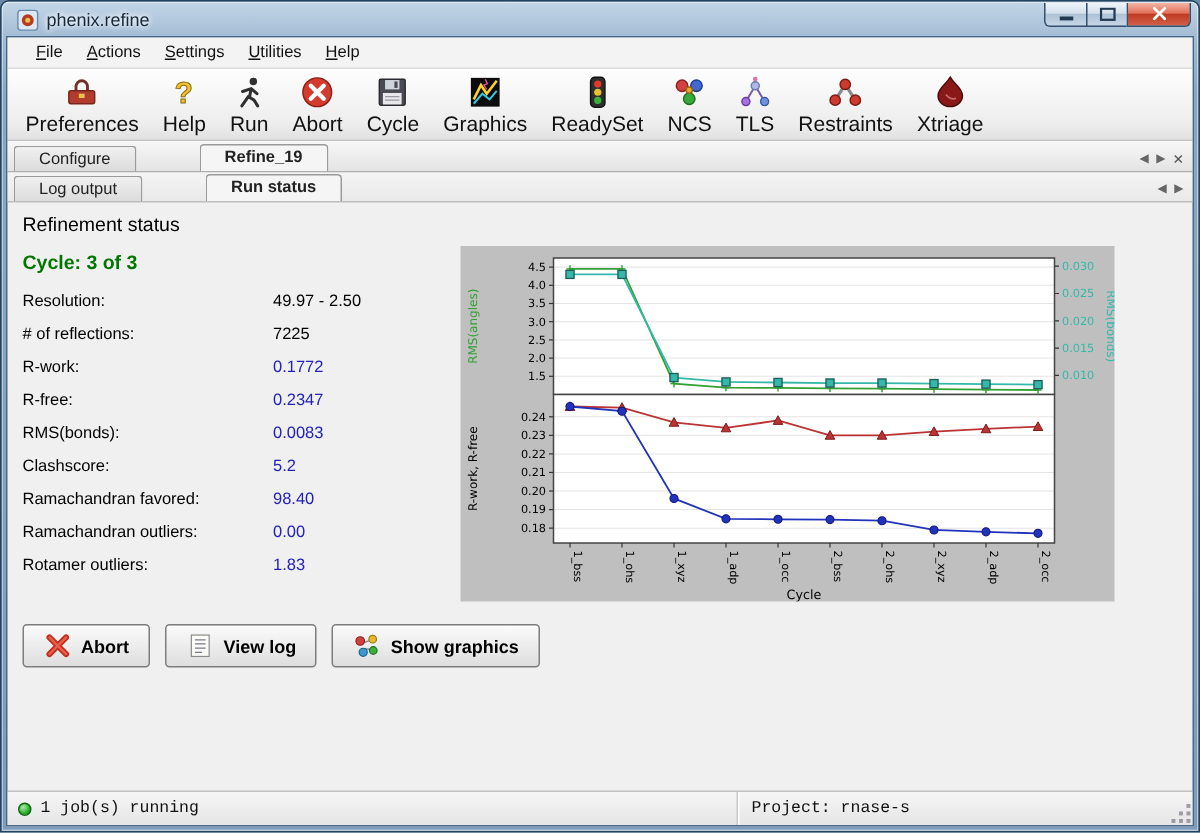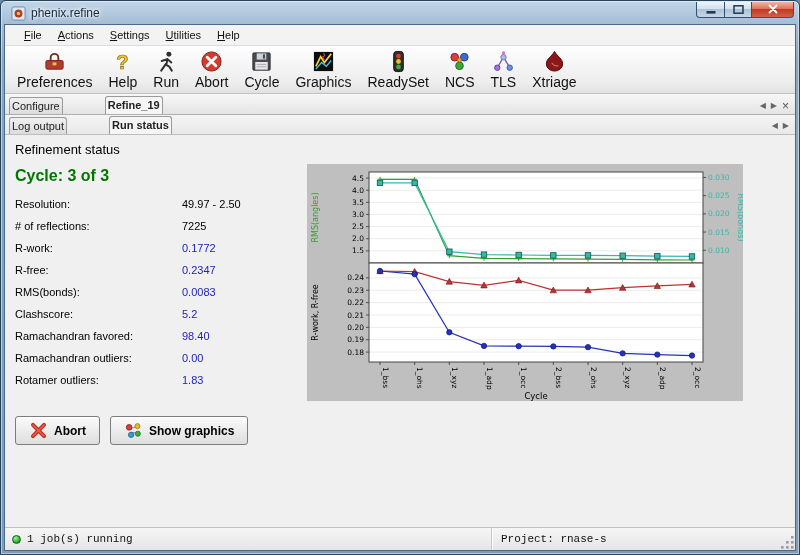--- a/index.html
+++ b/index.html
@@ -20,30 +20,30 @@
 .menubar{display:flex;background:#f3f3f3;border-bottom:1px solid #dcdcdc;height:21px;align-items:center;padding-left:11px;}
 .menu-item{padding:2px 8px 3px;font-size:11px;color:#111;}
 .toolbar{display:flex;background:linear-gradient(#fefefe,#ededed 78%,#e1e1e1);border-bottom:1px solid #c2c2c2;padding:2px 4px;height:48px;align-items:center;}
 .tool-item{display:flex;flex-direction:column;align-items:center;justify-content:center;padding:1px 8px;height:45px;}
 .tool-icon{display:flex;}
 .tool-icon svg{width:23px;height:23px;}
 .tool-label{font-size:14px;margin-top:1px;color:#111;white-space:nowrap;}
 .tabstrip{display:flex;align-items:flex-end;background:linear-gradient(#f7f7f7,#e4e4e4);border-bottom:1px solid #aeaeae;height:21px;padding:0 6px 0 4px;}
 .tabstrip.sub{background:linear-gradient(#f4f4f4,#e9e9e9);height:20px;border-bottom:1px solid #bdbdbd;}
 .tabs-holder{display:flex;align-items:flex-end;height:100%;padding-top:2px;}
-.tab{font-size:11px;padding:2px 2px;border:1px solid #9a9a9a;border-bottom:none;border-radius:3px 3px 0 0;
+.tab{font-size:11px;padding:2px 16px;border:1px solid #9a9a9a;border-bottom:none;border-radius:3px 3px 0 0;
   background:linear-gradient(#f0f0f0,#dcdcdc);margin-right:2px;color:#222;white-space:nowrap;text-align:right;}
 .tab.active{background:#f5f5f5;font-weight:bold;padding-bottom:3px;margin-left:40px;}
 .tab-ctrls{margin-left:auto;display:flex;align-items:center;gap:5px;padding-bottom:4px;color:#666;font-size:8px;}
 .tab-ctrls .tab-x{font-size:12px;line-height:8px;color:#555;}
 .content{flex:1;padding:7px 10px 0;overflow:hidden;}
 .section-heading{font-size:13px;color:#000;}
 .content-row{display:flex;margin-top:7px;}
 .stats-col{width:292px;flex:0 0 292px;}
-.cycle-line{font-size:16px;font-weight:bold;margin:3px 0 13px;}
+.cycle-line{font-size:13px;font-weight:bold;margin:3px 0 13px;}
 .stat-row{display:flex;font-size:11px;margin-bottom:10px;gap:28px;}
 .stat-label{width:139px;color:#000;}
 .chart-panel{width:436px;height:237px;background:#bfbfbf;flex:0 0 436px;}
 .chart-panel svg{width:100%;height:100%;display:block;}
 .chart-panel text{font-family:"DejaVu Sans",sans-serif;}
 .actions-row{display:flex;gap:10px;margin-top:15px;}
 .action-btn{display:flex;align-items:center;gap:6px;font-size:12px;font-weight:bold;font-family:inherit;color:#000;
   padding:4px 13px;border:1px solid #7d7d7d;border-radius:3px;background:linear-gradient(#fbfbfb,#dedede);
   box-shadow:inset 0 1px 0 rgba(255,255,255,.85);}
 .btn-icon{display:flex;}
@@ -181,20 +181,31 @@
           <span class="tool-icon">
             <svg viewBox="0 0 24 24">
               <path d="M5.5 18.5 L12 7.5 L18.5 18.5 M12 7.5 V2.8" stroke="#7a5ab2" stroke-width="1.4" fill="none"></path>
               <circle cx="5.5" cy="18.5" r="2.8" fill="#a870e0" stroke="#6a3aa0"></circle>
               <circle cx="18.5" cy="18.5" r="2.8" fill="#7090e0" stroke="#3a5aa0"></circle>
               <circle cx="12" cy="7.5" r="2.8" fill="#b0b8ea" stroke="#6a7ab0"></circle>
               <circle cx="12" cy="2.8" r="1.6" fill="#e070b0"></circle>
             </svg>
           </span>
           <span class="tool-label">TLS</span>
+        </div>
+        <div class="tool-item">
+          <span class="tool-icon">
+            <svg viewBox="0 0 24 24">
+              <path d="M5 17.5 L12 6.5 L19 17.5" stroke="#8a8a8a" stroke-width="2.2" fill="none"></path>
+              <circle cx="5" cy="17.5" r="3.6" fill="#cc3a30" stroke="#7a1a14"></circle>
+              <circle cx="12" cy="6.5" r="3.6" fill="#cc3a30" stroke="#7a1a14"></circle>
+              <circle cx="19" cy="17.5" r="3.6" fill="#cc3a30" stroke="#7a1a14"></circle>
+            </svg>
+          </span>
+          <span class="tool-label">Restraints</span>
         </div>
         <div class="tool-item">
           <span class="tool-icon">
             <svg viewBox="0 0 24 24">
               <path d="M12 1.5 C15 7 20.5 9 20.5 14.5 a8.5 7.5 0 0 1 -17 0 C3.5 9 9 7 12 1.5 Z" fill="#8a1818" stroke="#4a0a0a"></path>
               <path d="M9 13.5 q3 4 7 2.8" stroke="#c86a6a" fill="none" stroke-width="1.2"></path>
             </svg>
           </span>
           <span class="tool-label">Xtriage</span>
         </div>
@@ -412,20 +423,29 @@
               <svg viewBox="0 0 24 24">
                 <path d="M5 5 L19 19 M19 5 L5 19" stroke="#c22d20" stroke-width="5" stroke-linecap="round"></path>
                 <path d="M5 5 L19 19 M19 5 L5 19" stroke="#e8604a" stroke-width="2" stroke-linecap="round"></path>
               </svg>
             </span>
             <span>Abort</span>
           </button>
           <button class="action-btn">
             <span class="btn-icon">
               <svg viewBox="0 0 24 24">
+                <rect x="4.5" y="3" width="15" height="18" fill="#fbfbf8" stroke="#8a8a8a"></rect>
+                <path d="M7.5 7 h9 M7.5 10.5 h9 M7.5 14 h9 M7.5 17.5 h6" stroke="#7a7a8a" stroke-width="1.1"></path>
+              </svg>
+            </span>
+            <span>View log</span>
+          </button>
+          <button class="action-btn">
+            <span class="btn-icon">
+              <svg viewBox="0 0 24 24">
                 <path d="M9 9.5 L15 7.5 M8 14.5 L15.5 15" stroke="#888" stroke-width="1.2"></path>
                 <circle cx="6.5" cy="8" r="3.6" fill="#d34040" stroke="#8a2020"></circle>
                 <circle cx="17" cy="6.5" r="3.2" fill="#e8b82e" stroke="#9a7a10"></circle>
                 <circle cx="9" cy="17.5" r="3.4" fill="#3a9ad3" stroke="#1f5f8a"></circle>
                 <circle cx="17.5" cy="16" r="3.2" fill="#3ab23a" stroke="#1f6f1f"></circle>
               </svg>
             </span>
             <span>Show graphics</span>
           </button>
         </div>

